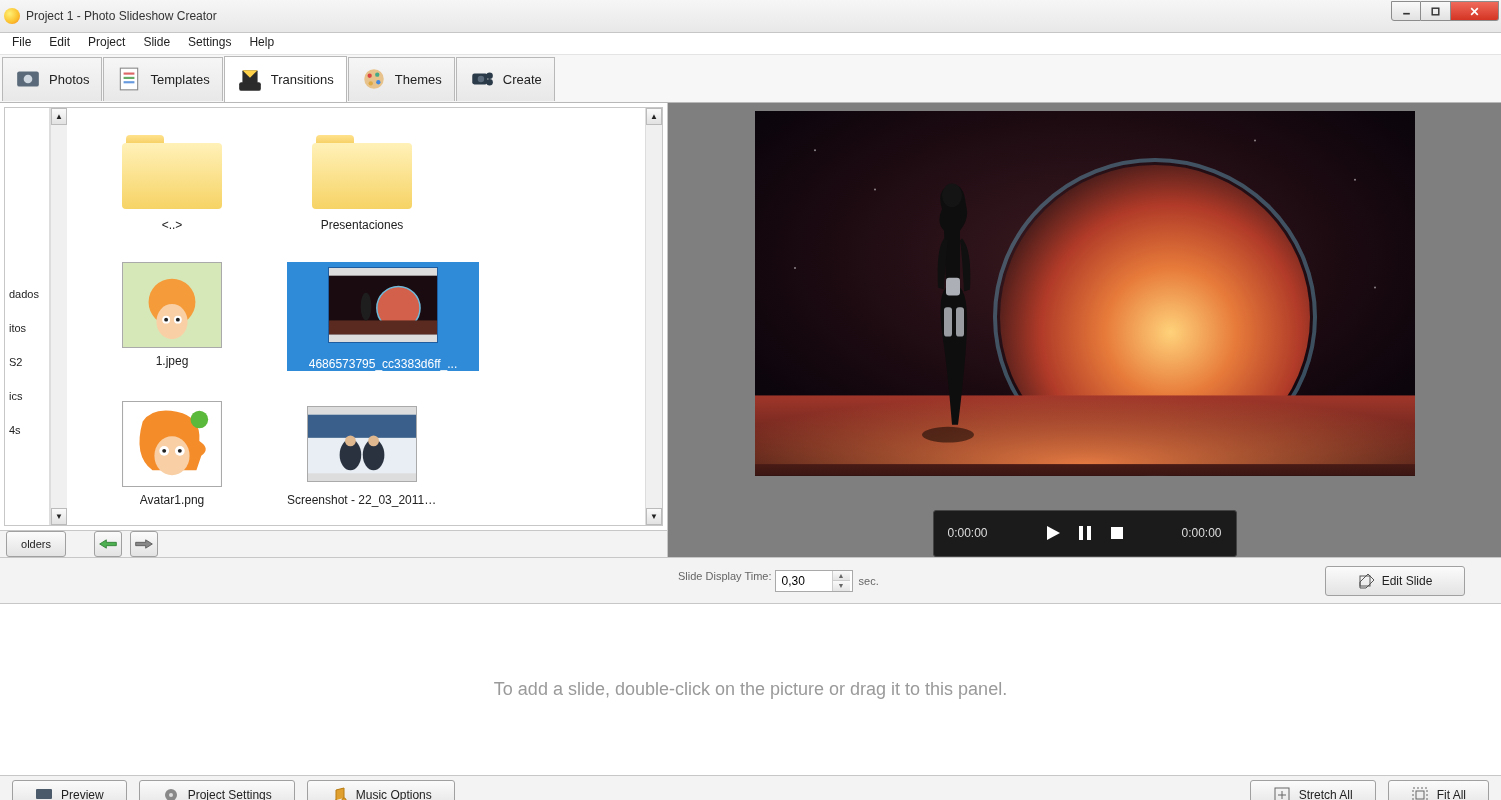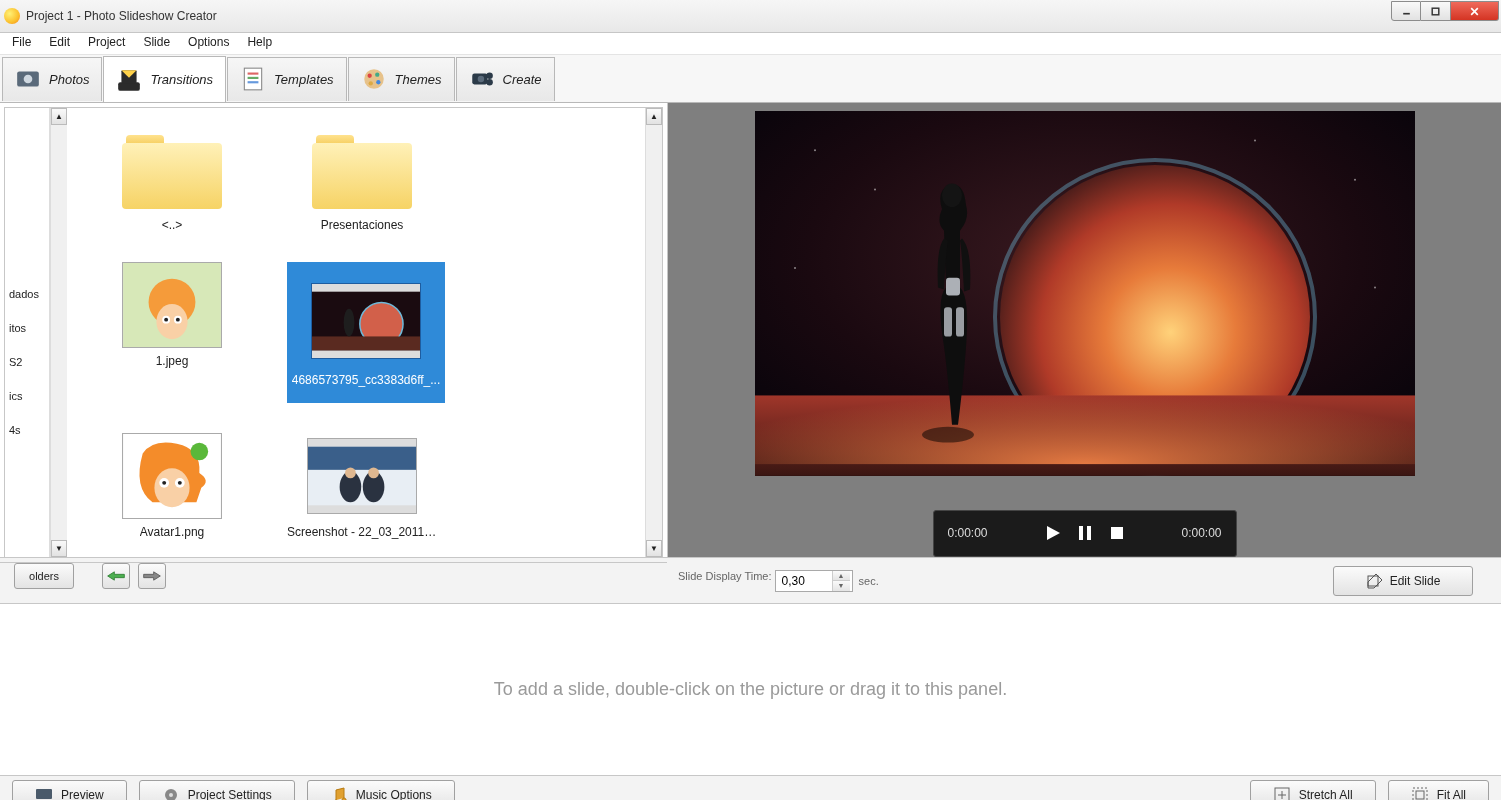--- a/index.html
+++ b/index.html
@@ -13,21 +13,21 @@
 .win-btn { width: 30px; height: 20px; border: 1px solid #8c8c8c; border-left: none; background: linear-gradient(#f9f9f9,#e2e2e2); display: flex; align-items: center; justify-content: center; font-size: 11px; cursor: pointer; }
 .win-btn:first-child { border-left: 1px solid #8c8c8c; border-radius: 0 0 0 3px; }
 .win-btn.close { background: linear-gradient(#ef6a5b,#d43423); color: #fff; width: 48px; border-radius: 0 0 3px 0; }
 .win-btn svg { width: 11px; height: 11px; }
 
 
 .menubar { height: 22px; background: #fff; border-bottom: 1px solid #e4e4e4; display: flex; align-items: flex-start; padding: 0 4px; gap: 2px; }
 .menubar span { padding: 2px 8px; cursor: pointer; }
 
 
-.tabbar { height: 48px; display: flex; align-items: center; padding-left: 2px; border-bottom: 1px solid #b8b8b8; background: #f7f7f7; font-style: italic; }
+.tabbar { height: 48px; display: flex; align-items: center; padding-left: 2px; border-bottom: 1px solid #b8b8b8; background: #f7f7f7; }
 .tab { display: flex; align-items: center; gap: 8px; padding: 6px 12px; height: 44px; border: 1px solid #b8b8b8; border-bottom: none; margin-right: 1px; background: linear-gradient(#f6f6f6,#e8e8e8); cursor: pointer; font-size: 13px; }
 .tab.active { background: #fff; height: 46px; margin-bottom: -1px; }
 .tab .ticon { width: 26px; height: 26px; display: flex; align-items: center; justify-content: center; }
 .tab .ticon svg { width: 26px; height: 26px; }
 
 
 .main { display: flex; height: 454px; background: #f3f3f3; }
 .left { width: 668px; display: flex; flex-direction: column; border-right: 1px solid #c7c7c7; background: #fff; }
 .right { flex: 1; background: #7f7f7f; display: flex; flex-direction: column; align-items: center; position: relative; padding-top: 8px; gap: 24px; }
 
@@ -36,54 +36,54 @@
 .folder-list { width: 45px; border-right: 1px solid #ddd; background: #fff; padding-top: 180px; font-size: 11px; display: flex; flex-direction: column; gap: 22px; overflow: hidden; padding-left: 4px; }
 .folder-list div { white-space: nowrap; }
 .thumb-area { flex: 1; background: #fff; display: flex; flex-wrap: wrap; align-content: flex-start; gap: 30px 40px; padding: 18px 30px; overflow-y: auto; position: relative; }
 .scrollbar-v { width: 17px; background: #f0f0f0; border-left: 1px solid #ddd; display: flex; flex-direction: column; }
 .scrollbar-v .arrow, .scrollbar-h .arrow { background: linear-gradient(#fafafa,#e2e2e2); border: 1px solid #bbb; display: flex; align-items: center; justify-content: center; font-size: 8px; }
 .scrollbar-v .arrow { height: 17px; }
 .scrollbar-v .track { flex: 1; background: #f0f0f0; }
 
 .item { width: 150px; display: flex; flex-direction: column; align-items: center; gap: 6px; cursor: pointer; }
 .item .thumb { width: 110px; height: 86px; display: flex; align-items: center; justify-content: center; }
-.item.selected { background: #2f8ad8; color: #fff; padding: 16px; width: 158px; gap: 9px; }
+.item.selected { background: #2f8ad8; color: #fff; padding: 0; width: 192px; gap: 9px; }
 .item .label { font-size: 12px; text-align: center; max-width: 150px; overflow: hidden; white-space: nowrap; text-overflow: ellipsis; }
 
 .folder-thumb { width: 100px; height: 80px; position: relative; }
 .folder-thumb::before { content:''; position:absolute; top:6px; left:4px; width:38px; height:12px; background: linear-gradient(#ffe28e,#f3c954); border-radius: 4px 4px 0 0; }
 .folder-thumb::after { content:''; position:absolute; top:14px; left:0; right:0; bottom:0; background: linear-gradient(#fff1b8,#f6d365); border-radius: 4px; }
 
 .img-thumb { width: 100px; height: 86px; background: #ddd; border: 1px solid #aaa; display: flex; align-items: center; justify-content: center; overflow: hidden; }
 .img-thumb.wide { width: 140px; height: 76px; }
 .img-thumb svg { width: 100%; height: 100%; }
 
 
-.nav-row { height: 36px; display: flex; align-items: center; padding: 0 14px; gap: 8px; background: #f3f3f3; border-top: 1px solid #c7c7c7; }
+.nav-row { height: 36px; display: flex; align-items: center; padding: 0 6px; gap: 8px; background: #f3f3f3; border-top: 1px solid #c7c7c7; }
 .nav-btn, .std-btn { border: 1px solid #a0a0a0; background: linear-gradient(#fbfbfb,#e3e3e3); border-radius: 3px; cursor: pointer; display: flex; align-items: center; justify-content: center; }
 .folders-btn { width: 60px; height: 26px; font-size: 11px; }
 .arrw { width: 28px; height: 26px; }
 .arrw svg { width: 20px; height: 14px; }
 
 
 .preview { width: 660px; height: 372px; background: #000; position: relative; overflow: hidden; }
 .preview .scene { width: 100%; height: 100%; }
 .player { width: 304px; height: 48px; background: #1b1b1b; border: 1px solid #444; border-radius: 3px; display: flex; align-items: center; justify-content: space-between; padding: 0 14px; margin-top: 10px; color: #ddd; font-size: 12px; }
 .player .ctrls { display: flex; gap: 14px; align-items: center; }
 .player .ctrls svg { width: 18px; height: 18px; fill: #fff; cursor: pointer; }
 
 
 .subbar { height: 46px; display: flex; align-items: center; border-top: 1px solid #c7c7c7; background: #f3f3f3; }
 .subbar .sdt { display: flex; flex-direction: row; gap: 3px; margin-left: 8px; font-size: 11px; color: #666; }
 .spinner { width: 78px; height: 22px; border: 1px solid #a9a9a9; background: #fff; display: flex; }
 .spinner input { border: none; width: 56px; padding: 0 6px; font-size: 12px; outline: none; }
 .spin-arrows { width: 18px; display: flex; flex-direction: column; border-left: 1px solid #ccc; }
 .spin-arrows div { flex:1; display:flex; align-items:center; justify-content:center; font-size:7px; background: linear-gradient(#fafafa,#e4e4e4); cursor:pointer; }
 .spin-arrows div:first-child { border-bottom: 1px solid #ccc; }
-.edit-slide { margin-left: auto; margin-right: 28px; width: 140px; height: 30px; gap: 6px; font-size: 12px; }
+.edit-slide { margin-left: auto; margin-right: 36px; width: 140px; height: 30px; gap: 6px; font-size: 12px; }
 
 
 .timeline { height: 172px; border-top: 1px solid #c7c7c7; display: flex; align-items: center; justify-content: center; background: #fff; }
 .timeline .hint { color: #9a9a9a; font-size: 18px; text-align: center; }
 
 
 .bottombar { height: 38px; display: flex; align-items: center; padding: 0 12px; gap: 12px; border-top: 1px solid #c7c7c7; background: #f3f3f3; }
 .big-btn { height: 30px; padding: 0 22px; gap: 8px; font-size: 12px; }
 .spacer { flex: 1; }
 </style>
@@ -111,54 +111,54 @@
         </svg>
       </div>
   </div>
 </div>
 
 <div class="menubar">
   <span>File</span>
   <span>Edit</span>
   <span>Project</span>
   <span>Slide</span>
-  <span>Options</span>
+  <span>Settings</span>
   <span>Help</span>
 </div>
 
 <div class="tabbar">
   <div class="tab">
     <div class="ticon">
         <svg viewBox="0 0 24 24">
           <rect x="2" y="5" width="20" height="14" rx="2" fill="#5a6a7a"></rect>
           <circle cx="12" cy="12" r="4" fill="#cfd8e0"></circle>
         </svg>
       </div>
     <span>Photos</span>
-  </div>
-  <div class="tab active">
-    <div class="ticon">
-        <svg viewBox="0 0 24 24">
-          <rect x="2" y="14" width="20" height="8" rx="2" fill="#2b2b2b"></rect>
-          <rect x="5" y="3" width="14" height="12" rx="1" fill="#2b2b2b"></rect>
-          <polygon points="5,3 19,3 12,10" fill="#ffd24a"></polygon>
-        </svg>
-      </div>
-    <span>Transitions</span>
   </div>
   <div class="tab">
     <div class="ticon">
         <svg viewBox="0 0 24 24">
           <rect x="4" y="2" width="16" height="20" fill="#fff" stroke="#888"></rect>
           <line x1="7" y1="7" x2="17" y2="7" stroke="#d66" stroke-width="2"></line>
           <line x1="7" y1="11" x2="17" y2="11" stroke="#6a6" stroke-width="2"></line>
           <line x1="7" y1="15" x2="17" y2="15" stroke="#69d" stroke-width="2"></line>
         </svg>
       </div>
     <span>Templates</span>
+  </div>
+  <div class="tab active">
+    <div class="ticon">
+        <svg viewBox="0 0 24 24">
+          <rect x="2" y="14" width="20" height="8" rx="2" fill="#2b2b2b"></rect>
+          <rect x="5" y="3" width="14" height="12" rx="1" fill="#2b2b2b"></rect>
+          <polygon points="5,3 19,3 12,10" fill="#ffd24a"></polygon>
+        </svg>
+      </div>
+    <span>Transitions</span>
   </div>
   <div class="tab">
     <div class="ticon">
         <svg viewBox="0 0 24 24">
           <circle cx="12" cy="12" r="9" fill="#e7c28a"></circle>
           <circle cx="8" cy="9" r="2" fill="#d44"></circle>
           <circle cx="15" cy="8" r="2" fill="#4a8"></circle>
           <circle cx="16" cy="15" r="2" fill="#48d"></circle>
           <circle cx="9" cy="16" r="2" fill="#da4"></circle>
         </svg>

